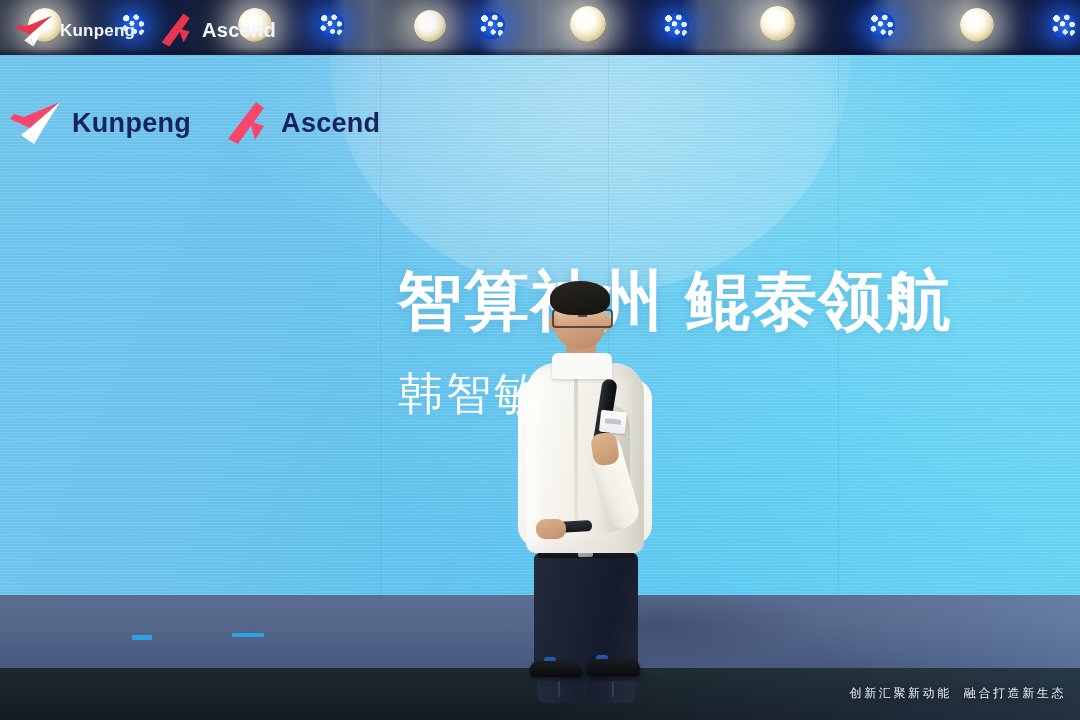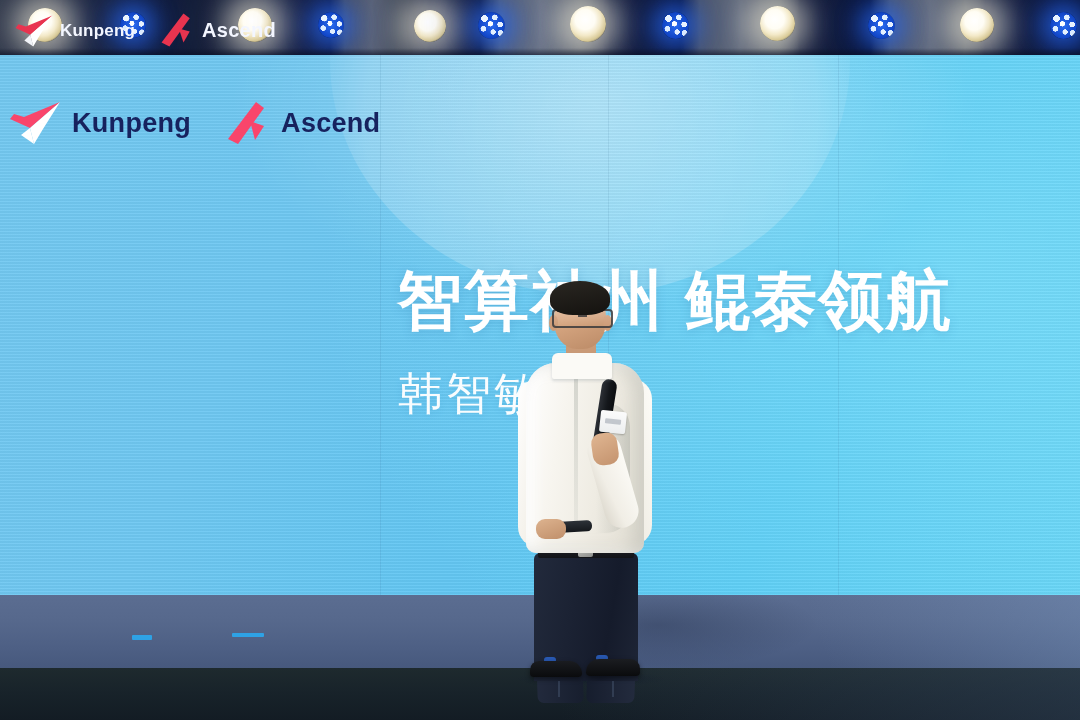--- a/index.html
+++ b/index.html
@@ -391,15 +391,18 @@
     <div class="p-neck"></div>
     <div class="p-collar"></div>
     <div class="p-head"></div>
     <div class="p-ear" style="left:49px;"></div>
     <div class="p-ear" style="left:103px;"></div>
     <div class="p-glasses"></div>
     <div class="p-hair"></div>
   </div>
 
   <div class="watermark">
+    <div class="wm-sub">
+      <span>创新汇聚新动能</span><span class="sp"></span><span>融合打造新生态</span>
+    </div>
   </div>
 
 </div>
 
 </body></html>

